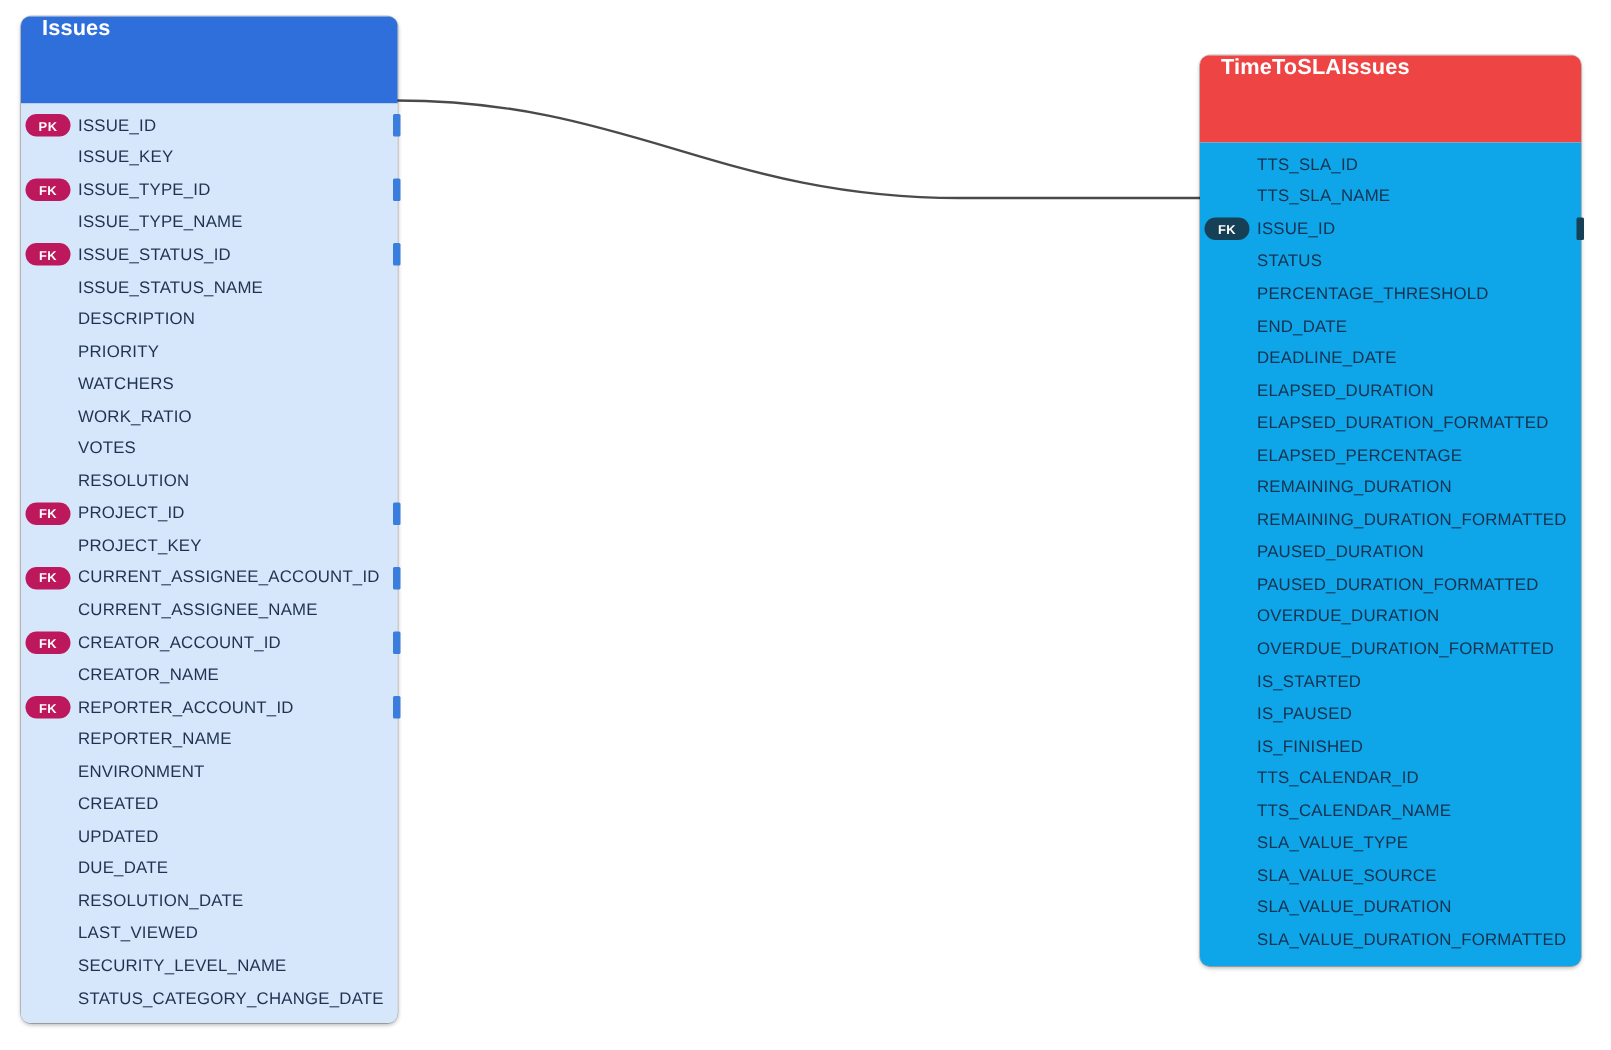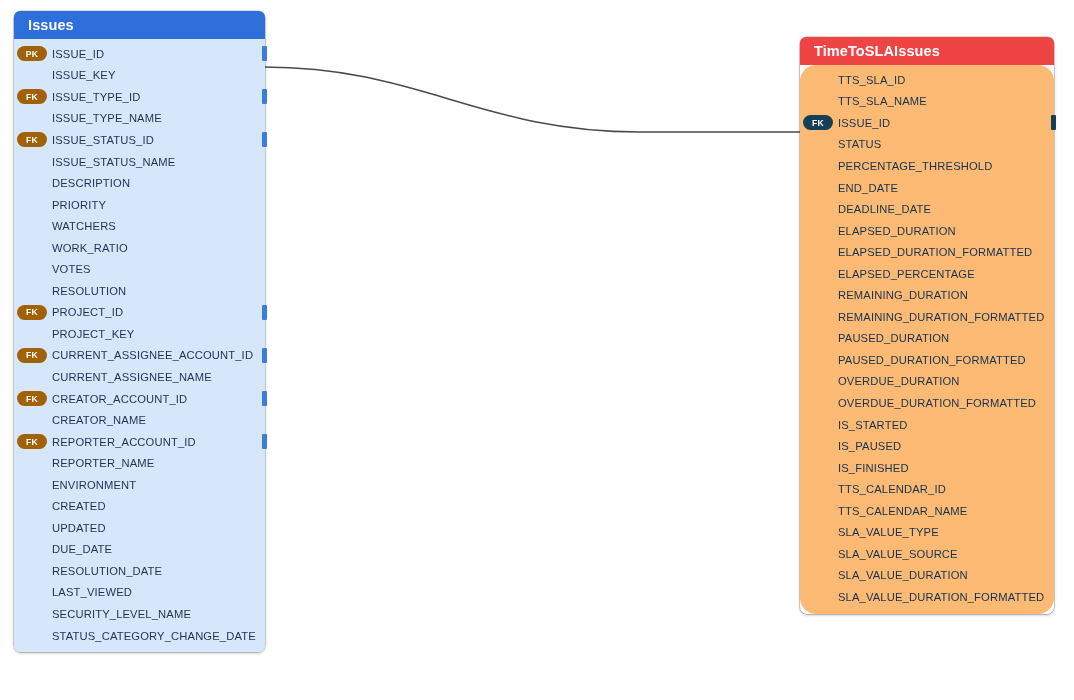--- a/index.html
+++ b/index.html
@@ -27,24 +27,24 @@
 
   .entity {
     position: absolute;
     border-radius: 7px;
     box-sizing: border-box;
     box-shadow: 0 1px 3px rgba(0,0,0,0.30), 0 0 0 0.6px rgba(0,0,0,0.22);
     overflow: visible;
   }
 
   .entity-header {
-    height: 28px;
+    height: 58px;
     border-radius: 6px 6px 0 0;
     display: flex;
-    align-items: center;
+    align-items: flex-start;
     padding-left: 14px;
     box-sizing: border-box;
   }
   .entity-title {
     font-size: 14.5px;
     font-weight: bold;
     color: #ffffff;
     letter-spacing: 0.1px;
     white-space: nowrap;
   }
@@ -99,27 +99,27 @@
     width: 5px;
     height: 15px;
     border-radius: 1px;
   }
   .stub.right { right: -2px; }
 
   
   #ent-issues { left: 14px; top: 11px; width: 251px; }
   #ent-issues .entity-header { background: #2f6fdc; }
   #ent-issues .entity-body   { background: #d6e6fb; }
-  #ent-issues .key-badge     { background: #a16207; }
+  #ent-issues .key-badge     { background: #be185d; }
   #ent-issues .stub          { background: #3b7ddd; }
 
   
   #ent-sla { left: 800px; top: 37px; width: 254px; }
   #ent-sla .entity-header { background: #ef4444; }
-  #ent-sla .entity-body   { background: #fdba74; border-radius: 16px; }
+  #ent-sla .entity-body   { background: #0ea5e9; }
   #ent-sla .key-badge     { background: #154055; }
   #ent-sla .stub          { background: #154055; }
   #ent-sla .attr-label    { color: #15324f; }
 </style>
 </head>
 <body>
 
 <div id="canvas">
 
   <svg class="er-link-layer" viewBox="0 0 1074 700" xmlns="http://www.w3.org/2000/svg">

